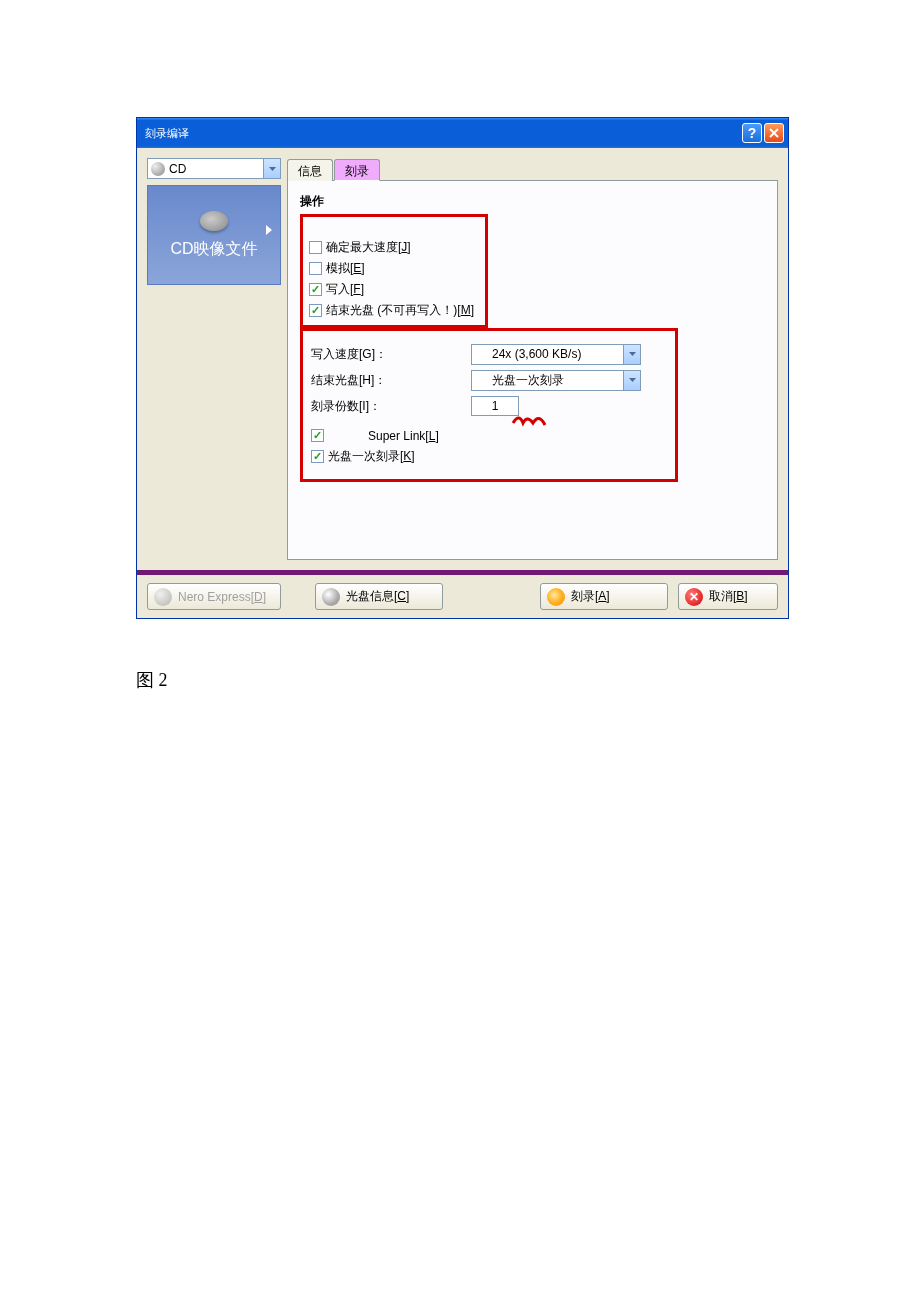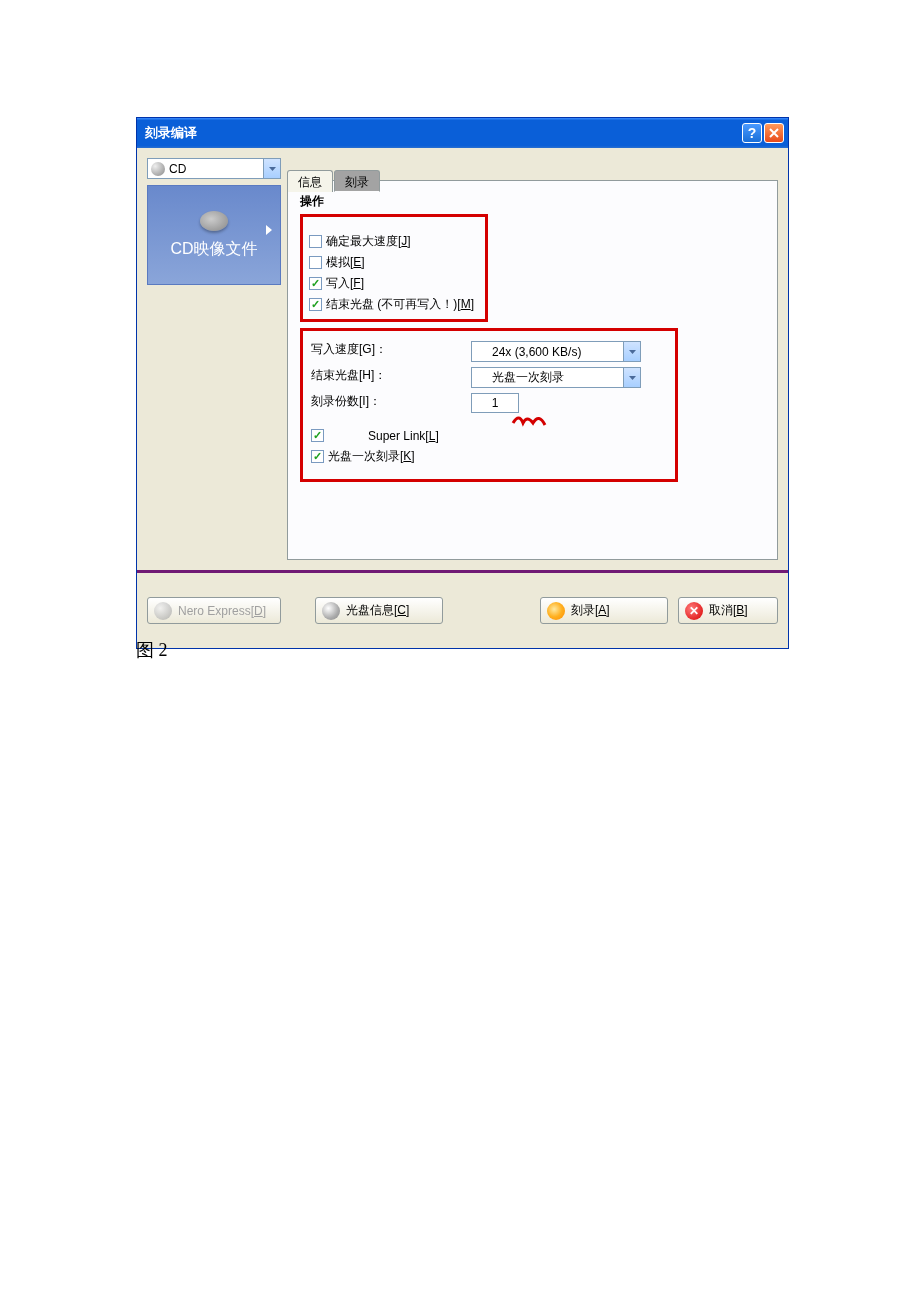--- a/index.html
+++ b/index.html
@@ -1,69 +1,69 @@
 <!DOCTYPE html>
 <html><head>
 <meta charset="utf-8">
 <style>
 * { box-sizing: border-box; margin: 0; padding: 0; font-family: 'Tahoma', 'SimSun', sans-serif; font-size: 12px; }
 body { background: #fff; padding: 0; }
 .page { width: 920px; height: 1302px; background: #fff; position: relative; }
 .window { position: absolute; left: 136px; top: 117px; width: 653px; border: 1px solid #0033aa; background: #ece9d8; }
 .titlebar { height: 30px; background: linear-gradient(to bottom, #3c8cff 0%, #0a5fd8 8%, #0a5fd8 50%, #0a5fd8 92%, #2a6fd0 100%); display: flex; align-items: center; padding: 0 4px 0 8px; }
-.titlebar-text { color: #fff; font-weight: bold; font-size: 13px; flex: 1; }
+.titlebar-text { color: #fff; font-weight: normal; font-size: 11px; flex: 1; }
 .titlebar-btns { display: flex; gap: 2px; }
 .tb-btn { width: 20px; height: 20px; border-radius: 3px; border: 1px solid #fff; display: flex; align-items: center; justify-content: center; color: #fff; font-weight: bold; cursor: pointer; }
 .tb-help { background: linear-gradient(to bottom, #4a9aff, #1a6fd8); font-size: 14px; }
 .tb-close { background: linear-gradient(to bottom, #ff9a5a, #e84a1a); }
 .tb-close svg { width: 10px; height: 10px; }
 .window-body { padding: 10px 10px 10px 10px; display: flex; gap: 6px; }
 .left-col { width: 134px; display: flex; flex-direction: column; gap: 6px; }
 .combo { height: 21px; background: #fff; border: 1px solid #7f9db9; display: flex; align-items: center; padding-left: 3px; position: relative; }
 .combo-icon { width: 14px; height: 14px; border-radius: 50%; background: radial-gradient(circle at 30% 30%, #eee, #888); margin-right: 4px; }
 .combo-text { flex: 1; }
 .combo-arrow { width: 17px; height: 19px; background: linear-gradient(to bottom, #cfe3ff, #a8cfff); border-left: 1px solid #7f9db9; display: flex; align-items: center; justify-content: center; }
 .combo-arrow svg { width: 7px; height: 4px; }
 .sidebar-tile { flex: 0 0 100px; background: linear-gradient(to bottom, #6989cc, #8aa5d9); border: 1px solid #5a7ac0; display: flex; flex-direction: column; align-items: center; justify-content: center; color: #fff; position: relative; }
 .sidebar-tile-icon { width: 28px; height: 20px; background: radial-gradient(ellipse at 40% 40%, #ccc, #888); border-radius: 50%; margin-bottom: 8px; box-shadow: 0 2px 3px rgba(0,0,0,0.3); }
 .sidebar-tile-arrow { position: absolute; right: 8px; top: 38px; }
 .sidebar-tile-arrow svg { width: 6px; height: 10px; }
 .sidebar-tile-label { font-size: 16px; }
 .right-col { flex: 1; display: flex; flex-direction: column; }
 .tabs { display: flex; height: 22px; position: relative; z-index: 2; }
-.tab { padding: 3px 10px 2px 10px; border: 1px solid #919b9c; border-bottom: none; background: #f5f4ea; border-radius: 3px 3px 0 0; margin-right: 1px; cursor: pointer; position: relative; top: 12px; }
-.tab.active { background: #a3a3a3; border-bottom: 1px solid #fcfcfe; z-index: 3; }
+.tab { padding: 3px 10px 2px 10px; border: 1px solid #919b9c; border-bottom: none; background: #f5f4ea; border-radius: 3px 3px 0 0; margin-right: 1px; cursor: pointer; position: relative; top: 1px; }
+.tab.active { background: #f0abfc; border-bottom: 1px solid #fcfcfe; z-index: 3; }
 .tab-highlight { border-bottom: 3px solid #d40000; }
 .tab-panel { border: 1px solid #919b9c; background: #fcfcfe; padding: 10px 12px 12px 12px; min-height: 380px; }
 .section-label { font-weight: bold; margin: 2px 0 4px 0; }
-.annot-box1 { border: 3px solid #d40000; padding: 14px 6px 4px 6px; width: 188px; margin-bottom: 6px; }
+.annot-box1 { border: 3px solid #d40000; padding: 20px 6px 4px 6px; width: 188px; margin-bottom: 0; }
 .annot-box2 { border: 3px solid #d40000; padding: 10px 8px 12px 8px; width: 378px; }
 .chk-row { display: flex; align-items: center; height: 21px; gap: 4px; }
 .chk { width: 13px; height: 13px; border: 1px solid #7a9ac0; background: #fff; display: flex; align-items: center; justify-content: center; }
 .chk.checked::after { content: '✓'; color: #21a121; font-size: 11px; font-weight: bold; line-height: 1; }
 .chk-label .ul { text-decoration: underline; }
-.form-row { display: flex; align-items: flex-start; height: 26px; }
+.form-row { display: flex; align-items: center; height: 26px; }
 .form-label { width: 160px; }
 .select { width: 170px; height: 21px; border: 1px solid #7f9db9; background: #fff; display: flex; align-items: center; padding-left: 20px; }
 .select-text { flex: 1; }
 .select .combo-arrow { height: 19px; }
 .num-input { width: 48px; height: 20px; border: 1px solid #7f9db9; background: #fff; text-align: center; line-height: 18px; }
 .scribble { position: relative; }
 .scribble svg { position: absolute; left: -30px; top: 16px; }
-.btn-row { border-top: 3px solid #701a75; padding: 24px 10px; display: flex; align-items: center; gap: 10px; }
+.btn-row { border-top: 5px solid #701a75; padding: 8px 10px; display: flex; align-items: center; gap: 10px; }
 .btn-row .spacer { flex: 0 0 14px; }
 .xp-btn { height: 27px; border: 1px solid #919b9c; background: linear-gradient(to bottom, #fff, #ece9d8); border-radius: 3px; display: flex; align-items: center; padding: 0 10px 0 6px; gap: 6px; cursor: pointer; min-width: 128px; }
 .xp-btn.disabled { color: #a0a0a0; cursor: default; }
 .btn-icon { width: 18px; height: 18px; border-radius: 50%; display: flex; align-items: center; justify-content: center; }
 .btn-icon.disc { background: radial-gradient(circle at 35% 35%, #fff, #aaa 60%, #888); }
 .btn-icon.disc-gray { background: radial-gradient(circle at 35% 35%, #eee, #bbb 60%, #999); opacity: 0.7; }
 .btn-icon.flame { background: radial-gradient(circle at 40% 40%, #ffe9a0, #ffb020 50%, #ff8a00); }
 .btn-icon.cancel { background: radial-gradient(circle at 35% 35%, #ff7a7a, #d80000); color: #fff; font-weight: bold; }
 .btn-label .ul { text-decoration: underline; }
-.caption { position: absolute; left: 136px; top: 638px; font-size: 18px; font-family: 'SimSun', serif; }
+.caption { position: absolute; left: 136px; top: 668px; font-size: 18px; font-family: 'SimSun', serif; }
 </style>
 </head>
 <body>
 
 <div class="page">
   <div class="window">
     <div class="titlebar">
       <span class="titlebar-text">刻录编译</span>
       <div class="titlebar-btns">
         <div class="tb-btn tb-help">?</div>

